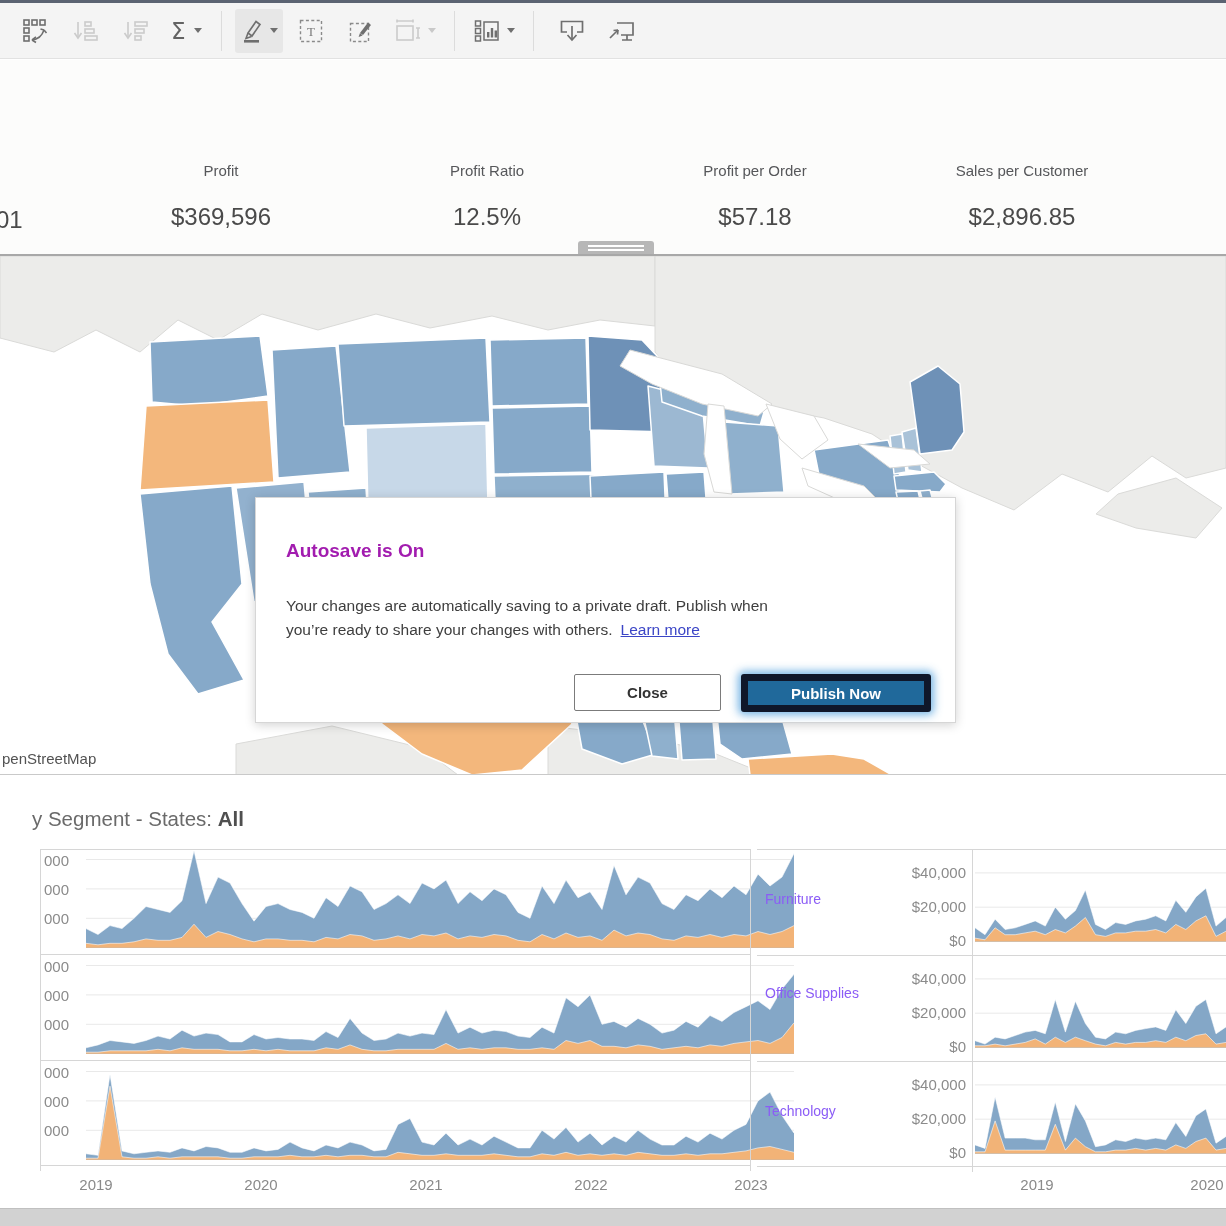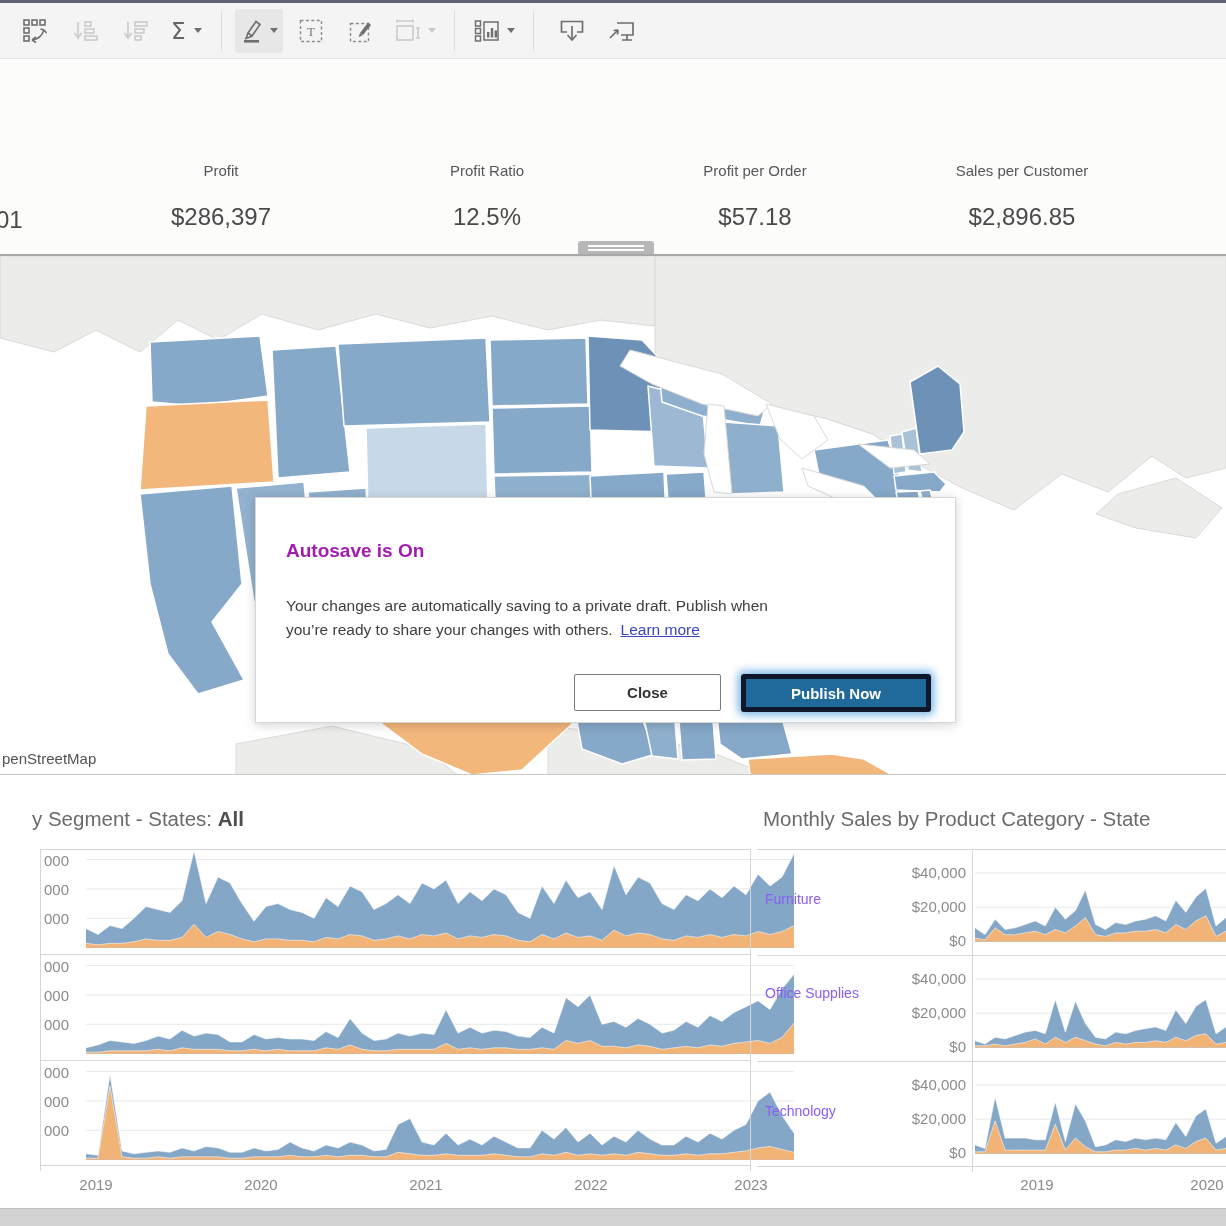--- a/index.html
+++ b/index.html
@@ -42,21 +42,21 @@
     border:1px solid #d6d6d6; box-shadow:0 2px 10px rgba(0,0,0,.18); }
   #modal h2 { position:absolute; left:30px; top:42px; font-size:19px; color:#a21caf;text-align:right; }
   #modal .body { position:absolute; left:30px; top:96px; width:630px; font-size:15.5px;
     line-height:24px; color:#3e3e3e; }
   #modal a { color:#3b45c6; text-decoration:underline; margin-left:8px; }
   .btn { position:absolute; display:flex; align-items:center; justify-content:center;
     font-size:15px; font-weight:bold; cursor:default; }
   #btn-close { left:318px; top:176px; width:147px; height:37px; background:#ffffff;
     border:1px solid #7b7b7b; border-radius:2px; color:#333333; }
   #btn-publish { left:485px; top:176px; width:190px; height:38px; background:#20699b;
-    border:5px solid #0f172a; border-radius:3px; color:#ffffff;
+    border:7px solid #0f172a; border-radius:3px; color:#ffffff;
     box-shadow:0 0 9px 3px rgba(97,169,224,.85); }
   
   .panel-title { font-size:20.5px; color:#6a6a6a; white-space:nowrap; }
   .panel-title b { color:#4f4f4f; }
   #lp-title { left:16px; top:747px;padding-left:16px; }
   #rp-title { left:763px; top:747px; width:463px; overflow:hidden; }
   .seg-row { left:0; width:755px; height:105px;margin-left:44px; }
   .seg-row .chart { position:absolute; left:42px; top:0; width:708px; height:105px; }
   .ylab { position:absolute; left:0; font-size:15px; color:#8b8b8b; }
   .rp-row { left:757px; width:469px; height:104px; }
@@ -196,21 +196,21 @@
 </div>
 
 <div id="content" class="abs">
 
   <div id="title-band" class="abs">
 
     <div class="abs" id="kpi-clip">01</div>
 
     <div class="abs kpi" style="left:101px; top:102px">
       <div class="lbl">Profit</div>
-      <div class="val">$286,397</div>
+      <div class="val">$369,596</div>
     </div>
     <div class="abs kpi" style="left:367px; top:102px">
       <div class="lbl">Profit Ratio</div>
       <div class="val">12.5%</div>
     </div>
     <div class="abs kpi" style="left:635px; top:102px">
       <div class="lbl">Profit per Order</div>
       <div class="val">$57.18</div>
     </div>
     <div class="abs kpi" style="left:902px; top:102px">
@@ -345,21 +345,20 @@
   <div class="abs hline" style="left:40px; top:1000px; width:710px"></div>
   <div class="abs hline" style="left:40px; top:1105px; width:710px"></div>
   <div class="abs vline" style="left:40px; top:789px; height:322px"></div>
   <div class="abs vline" style="left:750px; top:789px; height:322px"></div>
   <span class="xlab" style="left:72px">2019</span>
   <span class="xlab" style="left:237px">2020</span>
   <span class="xlab" style="left:402px">2021</span>
   <span class="xlab" style="left:567px">2022</span>
   <span class="xlab" style="left:727px">2023</span>
 
-  <div class="abs panel-title" id="rp-title">Monthly Sales by Product Category - State</div>
 
   <div class="abs rp-row" style="top:790px">
     <div class="rowlbl">Furniture</div>
     <span class="ymoney" style="top:14px">$40,000</span>
     <span class="ymoney" style="top:48px">$20,000</span>
     <span class="ymoney" style="top:82px">$0</span>
     <div class="chart"><svg width="251" height="104">
           <line x1="0" x2="251" y1="22.9" y2="22.9" stroke="#e9e9e9"></line>
           <line x1="0" x2="251" y1="57.2" y2="57.2" stroke="#e9e9e9"></line>
           <line x1="0" x2="251" y1="91.5" y2="91.5" stroke="#e9e9e9"></line>

